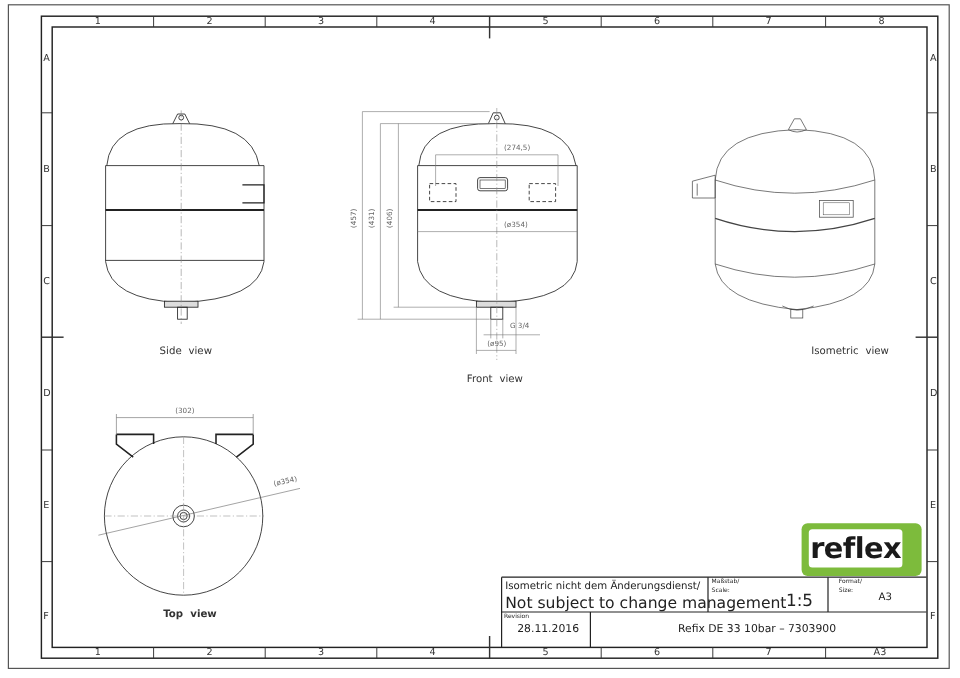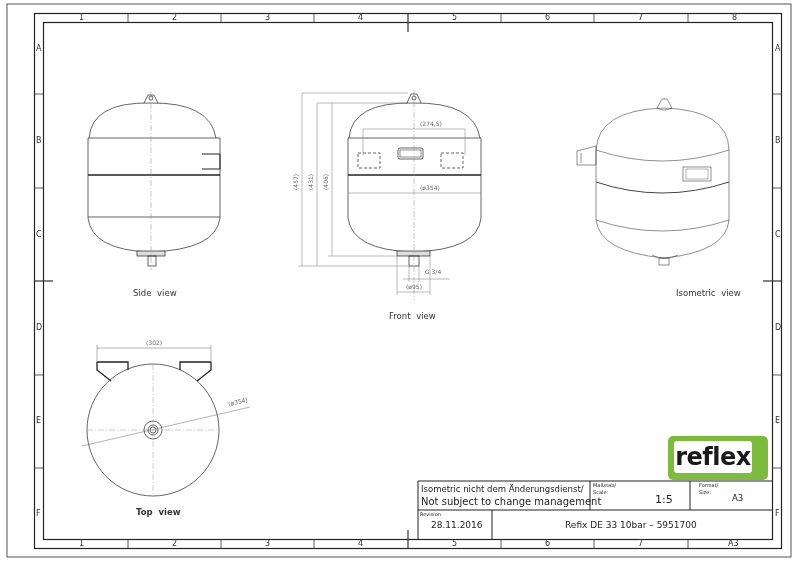--- a/index.html
+++ b/index.html
@@ -198,22 +198,22 @@
 <div class="dim" style="left:146px;top:339px;">(302)</div>
 <div class="dim" style="left:228px;top:398px;transform:rotate(-13deg);">(ø354)</div>
 
 <div class="logo">
   <div class="logo-inner">
     <span class="logo-text">reflex</span>
   </div>
 </div>
 
 <div class="tb" style="left:421px;top:484px;font-size:8.5px;">Isometric nicht dem Änderungsdienst/</div>
-<div class="tb" style="left:421px;top:496px;font-size:10px;">Not subject to change management</div>
+<div class="tb" style="left:421px;top:496px;font-size:13px;">Not subject to change management</div>
 <div class="tb" style="left:593px;top:482px;font-size:5px;">Maßstab/</div>
 <div class="tb" style="left:593px;top:489px;font-size:5px;">Scale:</div>
-<div class="tb" style="left:655px;top:493px;font-size:11px;">1:5</div>
+<div class="tb" style="left:655px;top:493px;font-size:14px;">1:5</div>
 <div class="tb" style="left:699px;top:482px;font-size:5px;">Format/</div>
 <div class="tb" style="left:699px;top:489px;font-size:5px;">Size:</div>
 <div class="tb" style="left:732px;top:493px;font-size:8.5px;">A3</div>
 <div class="tb" style="left:420px;top:511px;font-size:5px;">Revision</div>
 <div class="tb" style="left:431px;top:520px;font-size:9px;">28.11.2016</div>
-<div class="tb" style="left:565px;top:520px;font-size:9px;">Refix DE 33 10bar  –  5951700</div>
+<div class="tb" style="left:565px;top:520px;font-size:9px;">Refix DE 33 10bar  –  7303900</div>
 
 </body></html>

